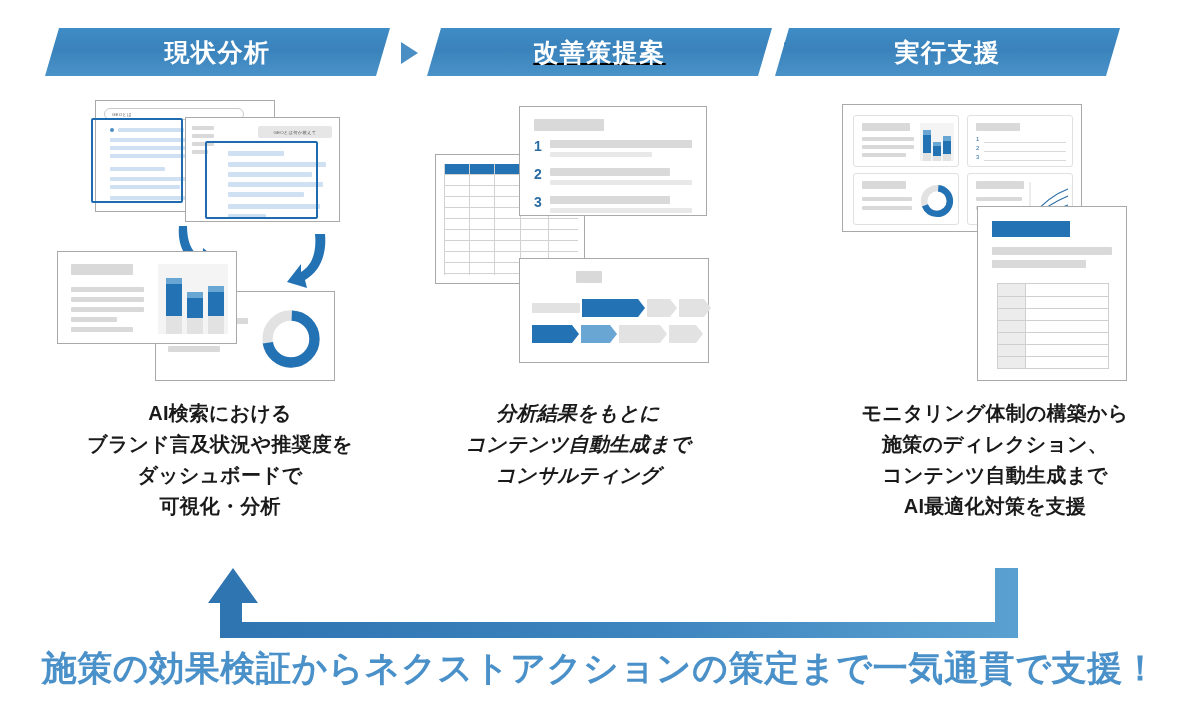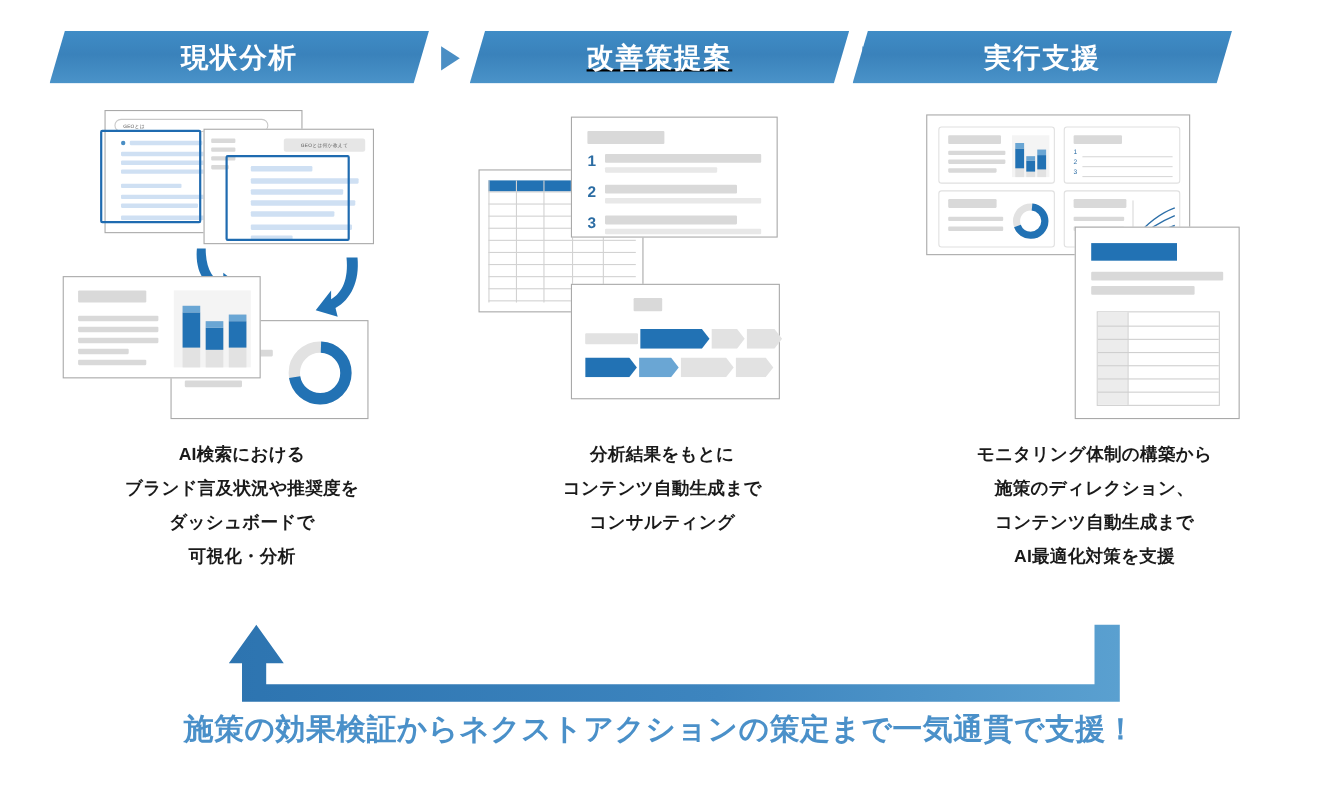--- a/index.html
+++ b/index.html
@@ -67,36 +67,36 @@
   .bc-bar .seg-dark { position: absolute; left:0; right:0; background: #2272b4; }
   .bc-bar .seg-light { position: absolute; left:0; right:0; background: #6aa6d4; }
 
   
   .arrowsvg { position: absolute; overflow: visible; }
 
   
   .caption {
     position: absolute; top: 398px; width: 370px;
     text-align: center; color: #1a1a1a;
-    font-size: 16px; font-weight: bold; line-height: 31px;
+    font-size: 20px; font-weight: bold; line-height: 31px;
     letter-spacing: .2px;
   }
   #cap-0 { left: 35px; }
-  #cap-1 { left: 417px; }
+  #cap-1 { left: 393px; font-style: italic; }
   #cap-2 { left: 810px; }
   .caption div { white-space: nowrap; }
 
   
   #feedback-arrow { position: absolute; left: 190px; top: 558px; }
 
   
   #bottom-tagline {
     position: absolute; left: 0; top: 645px; width: 1200px;
     text-align: center; color: #4a90c9;
-    font-size: 27px; font-weight: bold; letter-spacing: .6px;
+    font-size: 35px; font-weight: bold; letter-spacing: .6px;
     white-space: nowrap;
   }
 </style>
 </head>
 <body>
 
 <div class="stage">
 
   <div class="header-row">
     <div class="step-banner" id="banner-0">

